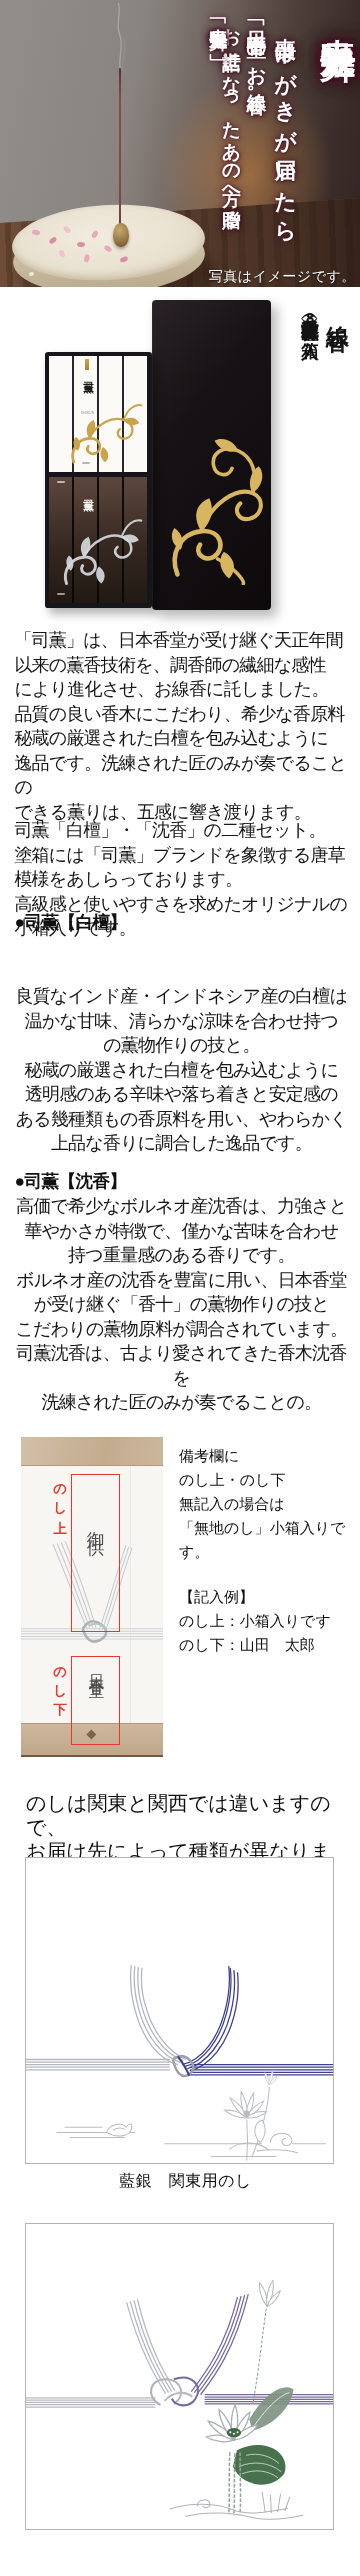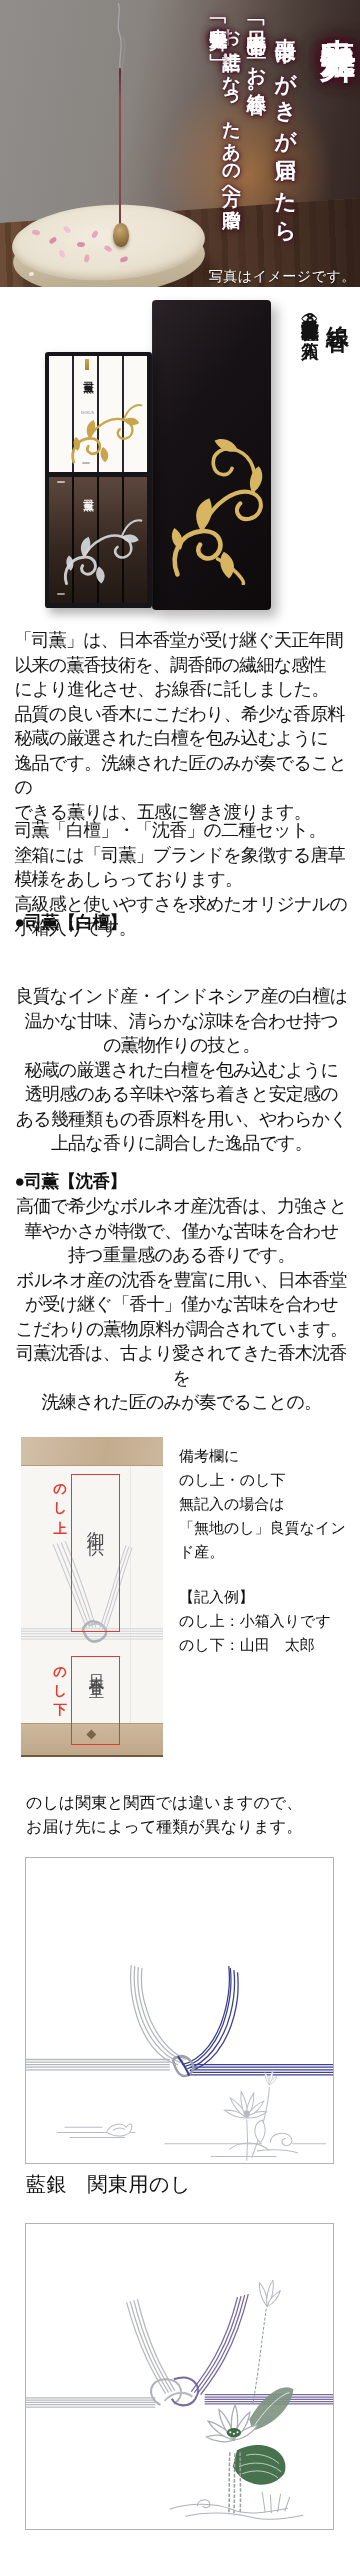--- a/index.html
+++ b/index.html
@@ -65,25 +65,25 @@
   .np-band-top{position:absolute;left:0;top:0;width:142px;height:28px;
     background:linear-gradient(100deg,#d2c0a8,#c3ab8e 60%,#cdb89d);border-bottom:0.5px solid #b49a7c;}
   .np-band-bot{position:absolute;left:0;top:286px;width:142px;height:31px;
     background:linear-gradient(#cdb89d,#bfa78a);border-top:0.5px solid #b49a7c;border-bottom:2.1px solid #74583e;}
   .np-diamond{position:absolute;left:67px;top:294px;width:6.7px;height:6.7px;background:#7d6148;transform:rotate(45deg);}
   .red-rect{position:absolute;border:1.5px solid #e8372c;background:rgba(255,255,255,.0);}
   .red-label{position:absolute;color:#e8372c;font-size:13.4px;font-weight:700;letter-spacing:2.1px;}
   .np-rect-text{position:absolute;color:#4a4a4a;}
   .noshi-note{left:179px;top:1444px;width:175px;color:#0f0f0f;font-size:15px;line-height:24px;letter-spacing:0;}
   .noshi-note .gap{height:20.6px;}
-  .region-note{left:26px;top:1791px;width:330px;color:#0f0f0f;font-size:16px;line-height:24px;}
+  .region-note{left:26px;top:1791px;width:330px;color:#0f0f0f;font-size:20px;line-height:24px;}
 
   
   .sample{width:309px;height:307px;background:#fff;border:0.5px solid #b3b3b3;box-sizing:border-box;overflow:hidden;}
-  .caption{left:26px;width:319px;color:#0f0f0f;font-size:20px;letter-spacing:0.5px;}
+  .caption{left:26px;width:319px;color:#0f0f0f;font-size:16px;letter-spacing:0.5px;text-align:center;}
 </style>
 </head>
 <body>
 
 <div class="page">
 
   <div class="abs hero">
     <div class="hero-table"></div>
     <div class="abs plate-shadow"></div>
     <div class="abs plate-side"></div>
@@ -204,21 +204,21 @@
       <div>透明感のある辛味や落ち着きと安定感の</div>
       <div>ある幾種類もの香原料を用い、やわらかく</div>
       <div>上品な香りに調合した逸品です。</div>
     </div>
   <div class="abs desc-h mincho" style="top:1169px;">●司薫【沈香】</div>
   <div class="abs desc mincho" style="top:1194px;text-align:center;">
       <div>高価で希少なボルネオ産沈香は、力強さと</div>
       <div>華やかさが特徴で、僅かな苦味を合わせ</div>
       <div>持つ重量感のある香りです。</div>
       <div>ボルネオ産の沈香を豊富に用い、日本香堂</div>
-      <div>が受け継ぐ「香十」僅かな苦味を合わせ</div>
+      <div>が受け継ぐ「香十」の薫物作りの技と</div>
       <div>こだわりの薫物原料が調合されています。</div>
       <div>司薫沈香は、古より愛されてきた香木沈香を</div>
       <div>洗練された匠のみが奏でることの。</div>
     </div>
 
   <div class="abs noshi-photo">
     <div class="np-body"></div>
     <div class="np-band-top"></div>
     <div class="np-band-bot"></div>
     <div class="np-diamond"></div>
@@ -250,21 +250,21 @@
     <div class="red-rect" style="left:50px;top:219px;width:47px;height:87px;"></div>
     <div class="vtext np-rect-text mincho abs" style="left:65px;top:225px;font-size:15.5px;letter-spacing:2.6px;">日本香堂</div>
     <div class="vtext red-label goth abs" style="left:30px;top:221px;">のし下</div>
   </div>
 
   <div class="abs noshi-note goth">
     <div>
         <div>備考欄に</div>
         <div>のし上・のし下</div>
         <div>無記入の場合は</div>
-        <div>「無地のし」良質なインド産。</div>
+        <div>「無地のし」小箱入りです。</div>
       </div>
     <div class="gap"></div>
     <div>【記入例】</div>
     <div>
         <div>のし上：小箱入りです</div>
         <div>のし下：山田　太郎</div>
       </div>
   </div>
 
   <div class="abs region-note goth">

